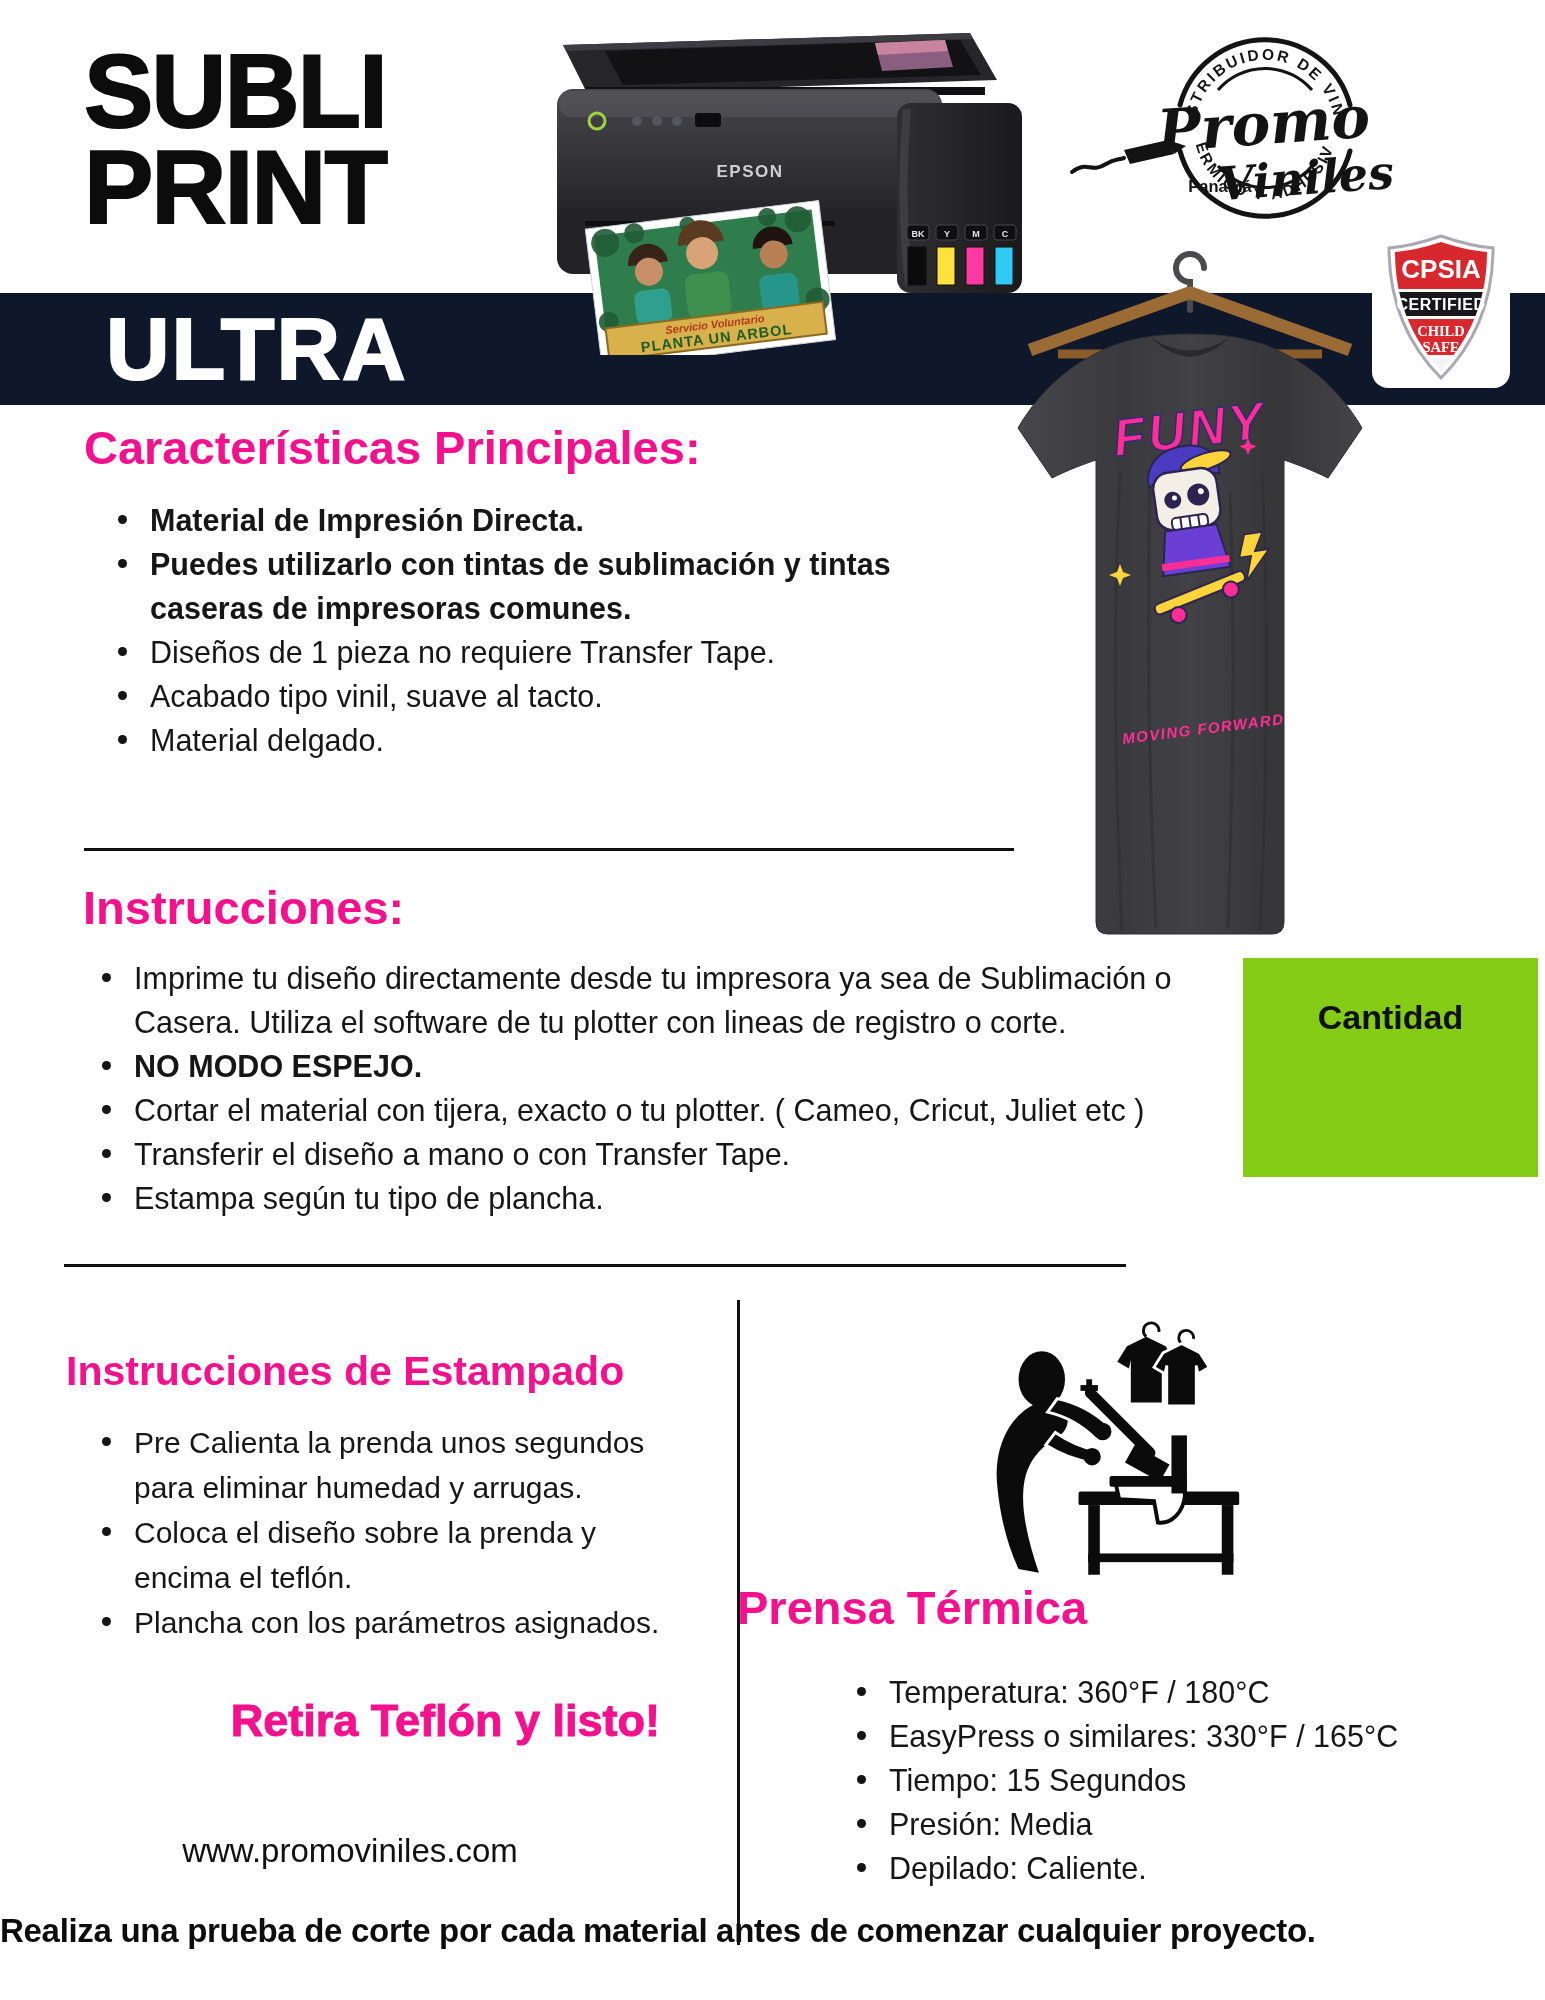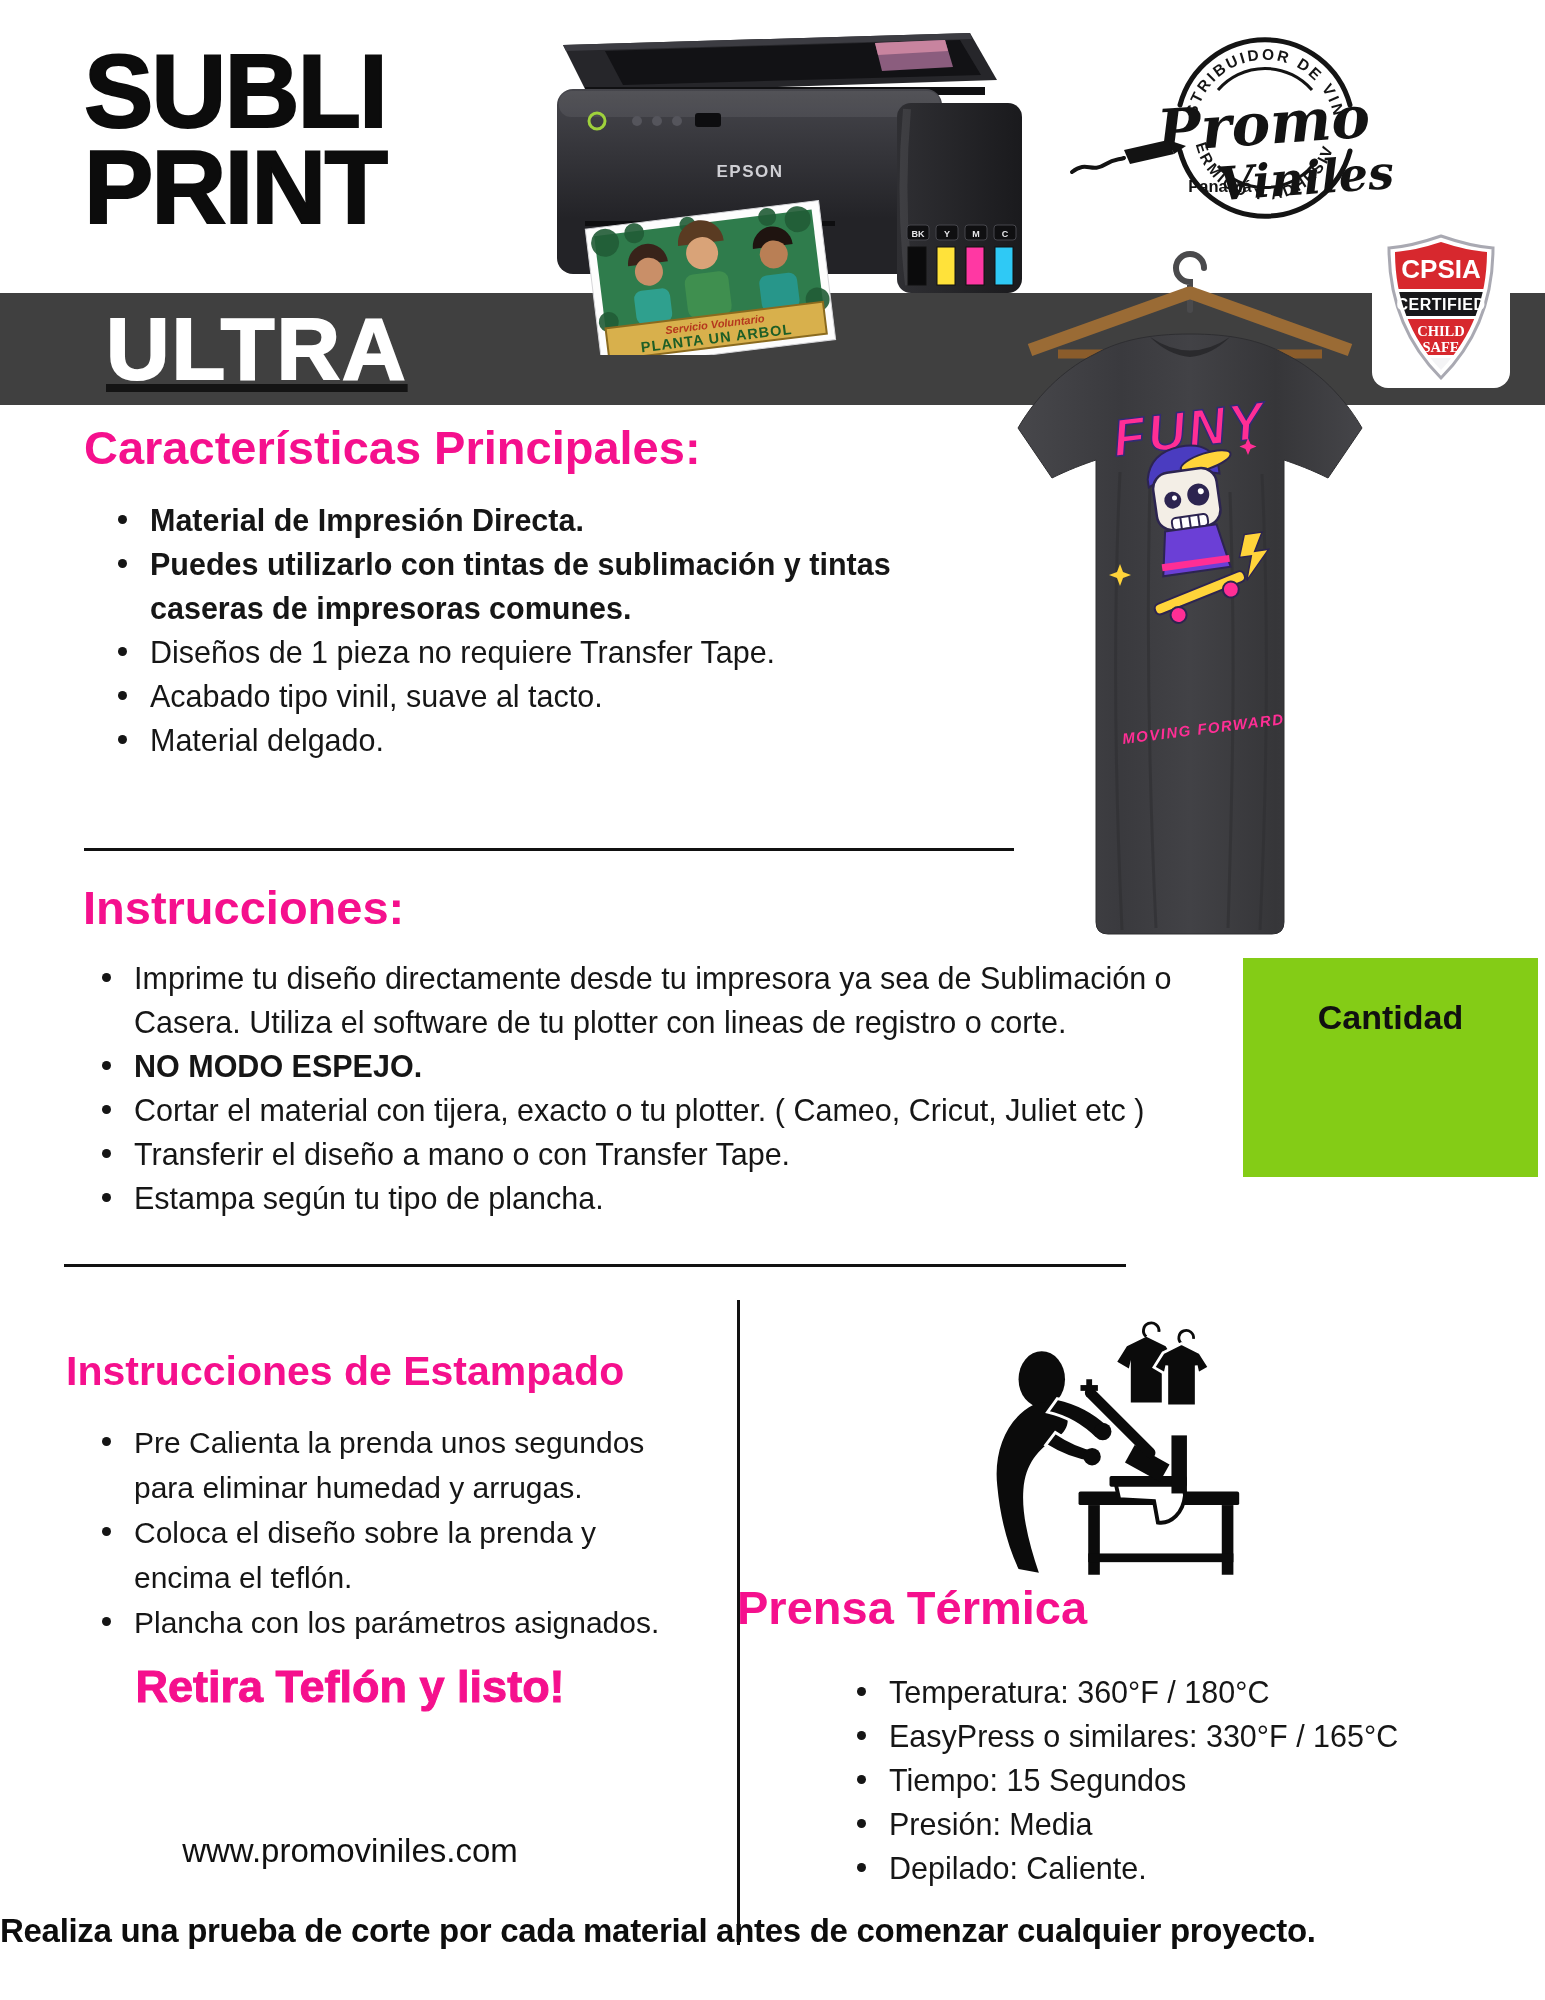--- a/index.html
+++ b/index.html
@@ -2,22 +2,22 @@
 <html><head>
 <meta charset="utf-8">
 <style>
   html,body{margin:0;padding:0;background:#ffffff;}
   .page{position:relative;width:1545px;height:2000px;background:#ffffff;overflow:hidden;
         font-family:"Liberation Sans",sans-serif;color:#141414;}
 
   
   .title{position:absolute;left:84px;top:44px;font-size:104px;line-height:.92;font-weight:700;
          letter-spacing:-2px;color:#0c0c0c;-webkit-text-stroke:2px #0c0c0c;}
-  .banner{position:absolute;left:0;top:293px;width:1545px;height:112px;background:#404040;
-          display:flex;align-items:center;z-index:1;text-decoration:underline;}
+  .banner{position:absolute;left:0;top:293px;width:1545px;height:112px;background:#0f172a;
+          display:flex;align-items:center;z-index:1;}
   .banner-label{margin-left:106px;font-size:88px;font-weight:700;color:#ffffff;
                 letter-spacing:2px;-webkit-text-stroke:2px #ffffff;}
 
   .printer-svg{position:absolute;left:545px;top:25px;width:490px;height:330px;z-index:2;}
   .logo-svg{position:absolute;left:1060px;top:22px;width:350px;height:220px;z-index:2;}
   .tshirt-svg{position:absolute;left:1000px;top:242px;width:380px;height:725px;z-index:3;}
 
   .badge-card{position:absolute;left:1372px;top:226px;width:138px;height:162px;background:#ffffff;
               border-radius:16px;display:flex;align-items:center;justify-content:center;z-index:4;}
 
@@ -43,21 +43,21 @@
 
   .hr{position:absolute;height:3px;background:#111111;}
   #hr1{left:84px;top:848px;width:930px;}
   #hr2{left:64px;top:1264px;width:1062px;}
   .vdivider{position:absolute;left:737px;top:1300px;width:3px;height:645px;background:#111111;}
 
   
   .qty-box{position:absolute;left:1243px;top:958px;width:295px;height:219px;background:#84cc16;z-index:2;}
   .qty-label{margin-top:40px;text-align:center;font-size:34px;font-weight:700;color:#101010;}
 
-  .finish-note{position:absolute;left:40px;width:620px;top:1661px;text-align:center;
+  .finish-note{position:absolute;left:40px;width:620px;top:1695px;text-align:right;
                color:#F5108D;font-size:45px;font-weight:700;-webkit-text-stroke:1px #F5108D;}
   .website{position:absolute;left:40px;width:620px;top:1832px;text-align:center;
            color:#111111;font-size:33px;}
   .press-icon-svg{position:absolute;left:945px;top:1308px;width:300px;height:278px;}
 
   .footer-note{position:absolute;left:0;width:1545px;top:1912px;text-align:left;
                font-size:33px;font-weight:700;letter-spacing:-.3px;color:#0d0d0d;}
 </style>
 </head>
 <body>

